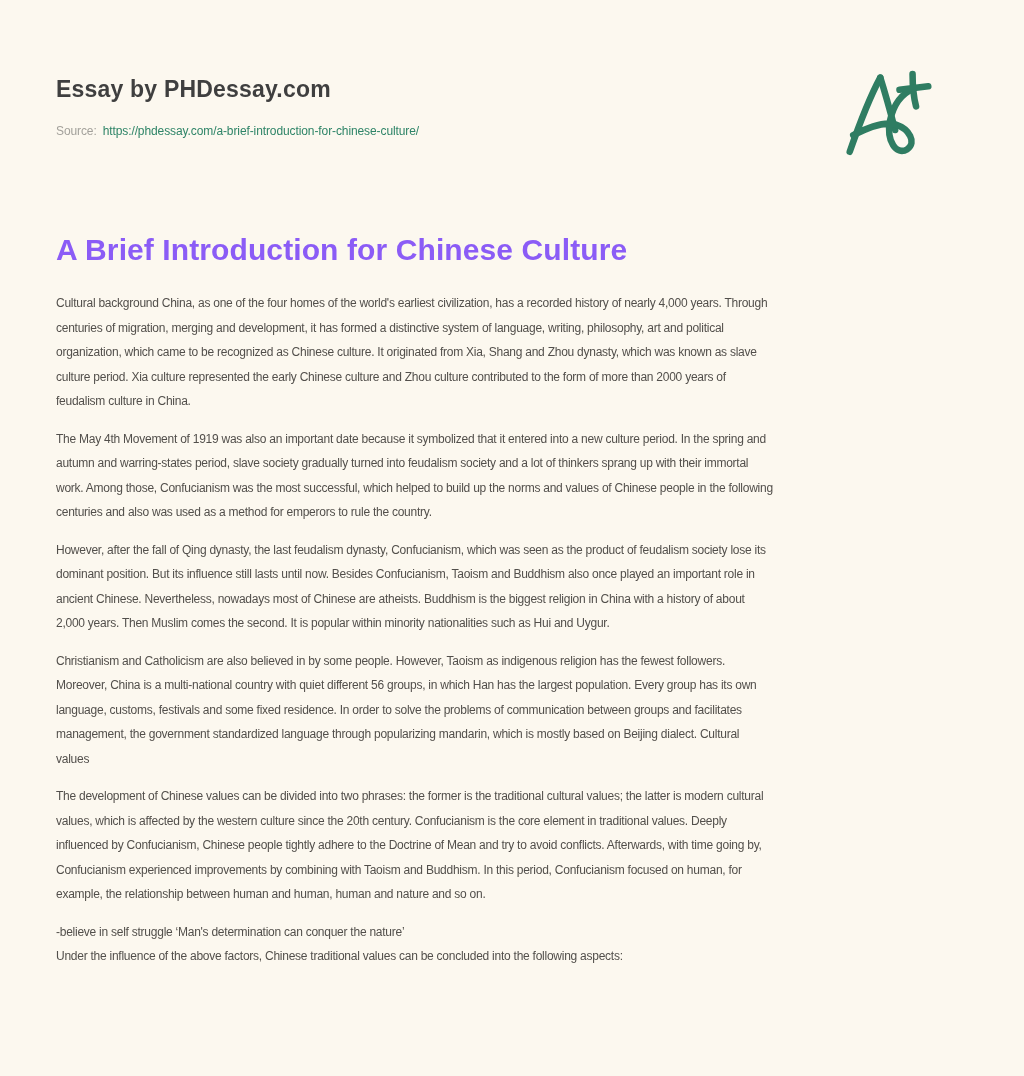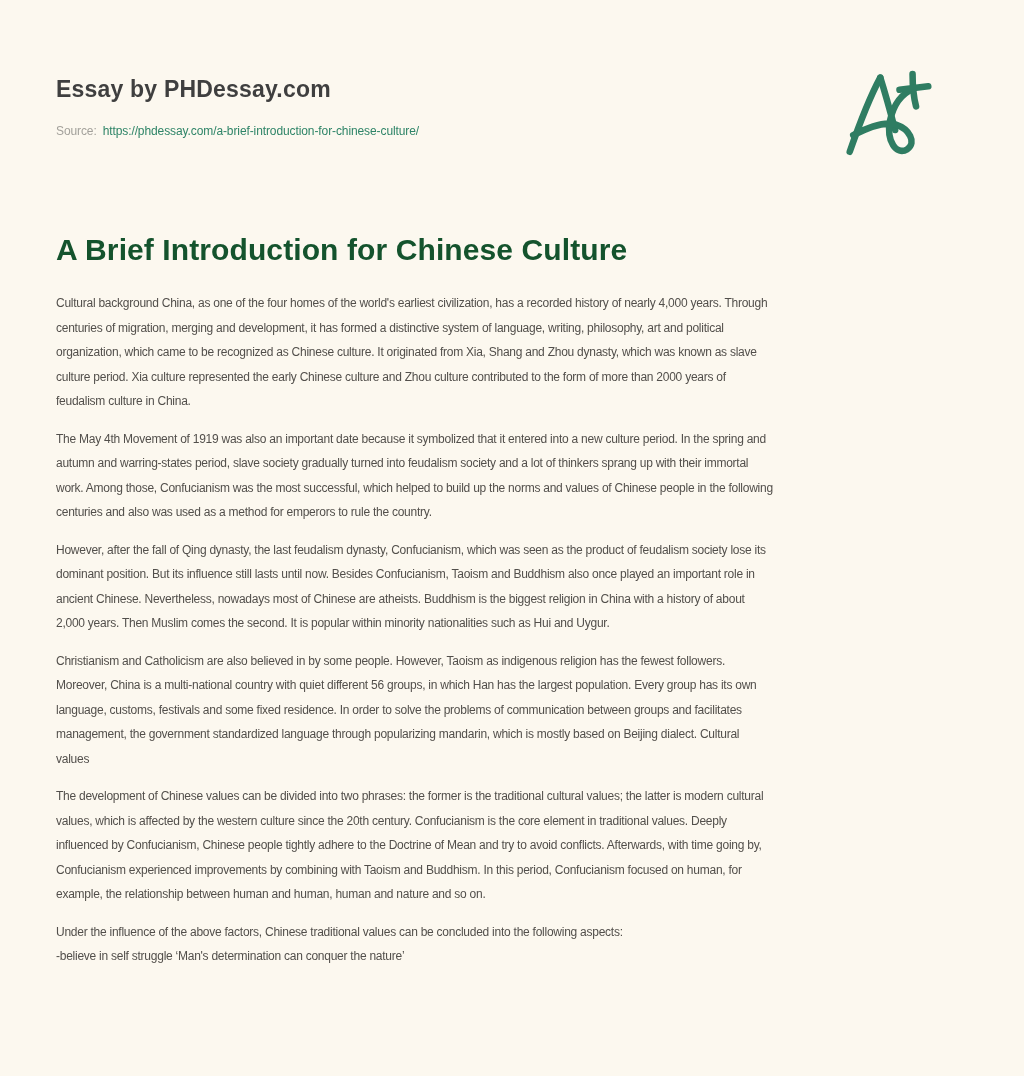--- a/index.html
+++ b/index.html
@@ -47,21 +47,21 @@
     left: 841px;
     width: 96px;
     height: 100px;
   }
   .article-title {
     margin: 0;
     padding-top: 95px;
     padding-bottom: 24px;
     font-size: 30px;
     font-weight: 700;
-    color: #14532d;
+    color: #8b5cf6;
     letter-spacing: 0.1px;
   }
   .article-body p {
     margin: 0 0 13px 0;
     max-width: 838px;
     font-size: 12px;
     line-height: 24.5px;
     color: #524f4b;
     letter-spacing: -0.25px;
   }
@@ -94,18 +94,18 @@
 
   <h1 class="article-title">A Brief Introduction for Chinese Culture</h1>
 
   <div class="article-body">
     <p>Cultural background China, as one of the four homes of the world's earliest civilization, has a recorded history of nearly 4,000 years. Through centuries of migration, merging and development, it has formed a distinctive system of language, writing, philosophy, art and political organization, which came to be recognized as Chinese culture. It originated from Xia, Shang and Zhou dynasty, which was known as slave culture period. Xia culture represented the early Chinese culture and Zhou culture contributed to the form of more than 2000 years of feudalism culture in China.</p>
     <p>The May 4th Movement of 1919 was also an important date because it symbolized that it entered into a new culture period. In the spring and autumn and warring-states period, slave society gradually turned into feudalism society and a lot of thinkers sprang up with their immortal work. Among those, Confucianism was the most successful, which helped to build up the norms and values of Chinese people in the following centuries and also was used as a method for emperors to rule the country.</p>
     <p>However, after the fall of Qing dynasty, the last feudalism dynasty, Confucianism, which was seen as the product of feudalism society lose its dominant position. But its influence still lasts until now. Besides Confucianism, Taoism and Buddhism also once played an important role in ancient Chinese. Nevertheless, nowadays most of Chinese are atheists. Buddhism is the biggest religion in China with a history of about 2,000 years. Then Muslim comes the second. It is popular within minority nationalities such as Hui and Uygur.</p>
     <p>Christianism and Catholicism are also believed in by some people. However, Taoism as indigenous religion has the fewest followers. Moreover, China is a multi-national country with quiet different 56 groups, in which Han has the largest population. Every group has its own language, customs, festivals and some fixed residence. In order to solve the problems of communication between groups and facilitates management, the government standardized language through popularizing mandarin, which is mostly based on Beijing dialect. Cultural values</p>
     <p>The development of Chinese values can be divided into two phrases: the former is the traditional cultural values; the latter is modern cultural values, which is affected by the western culture since the 20th century. Confucianism is the core element in traditional values. Deeply influenced by Confucianism, Chinese people tightly adhere to the Doctrine of Mean and try to avoid conflicts. Afterwards, with time going by, Confucianism experienced improvements by combining with Taoism and Buddhism. In this period, Confucianism focused on human, for example, the relationship between human and human, human and nature and so on.</p>
     <p>
+      <span class="conclusion-line">-believe in self struggle ‘Man's determination can conquer the nature’</span>
       <span class="conclusion-line">Under the influence of the above factors, Chinese traditional values can be concluded into the following aspects:</span>
-      <span class="conclusion-line">-believe in self struggle ‘Man's determination can conquer the nature’</span>
     </p>
   </div>
 
 </div>
 
 </body></html>

